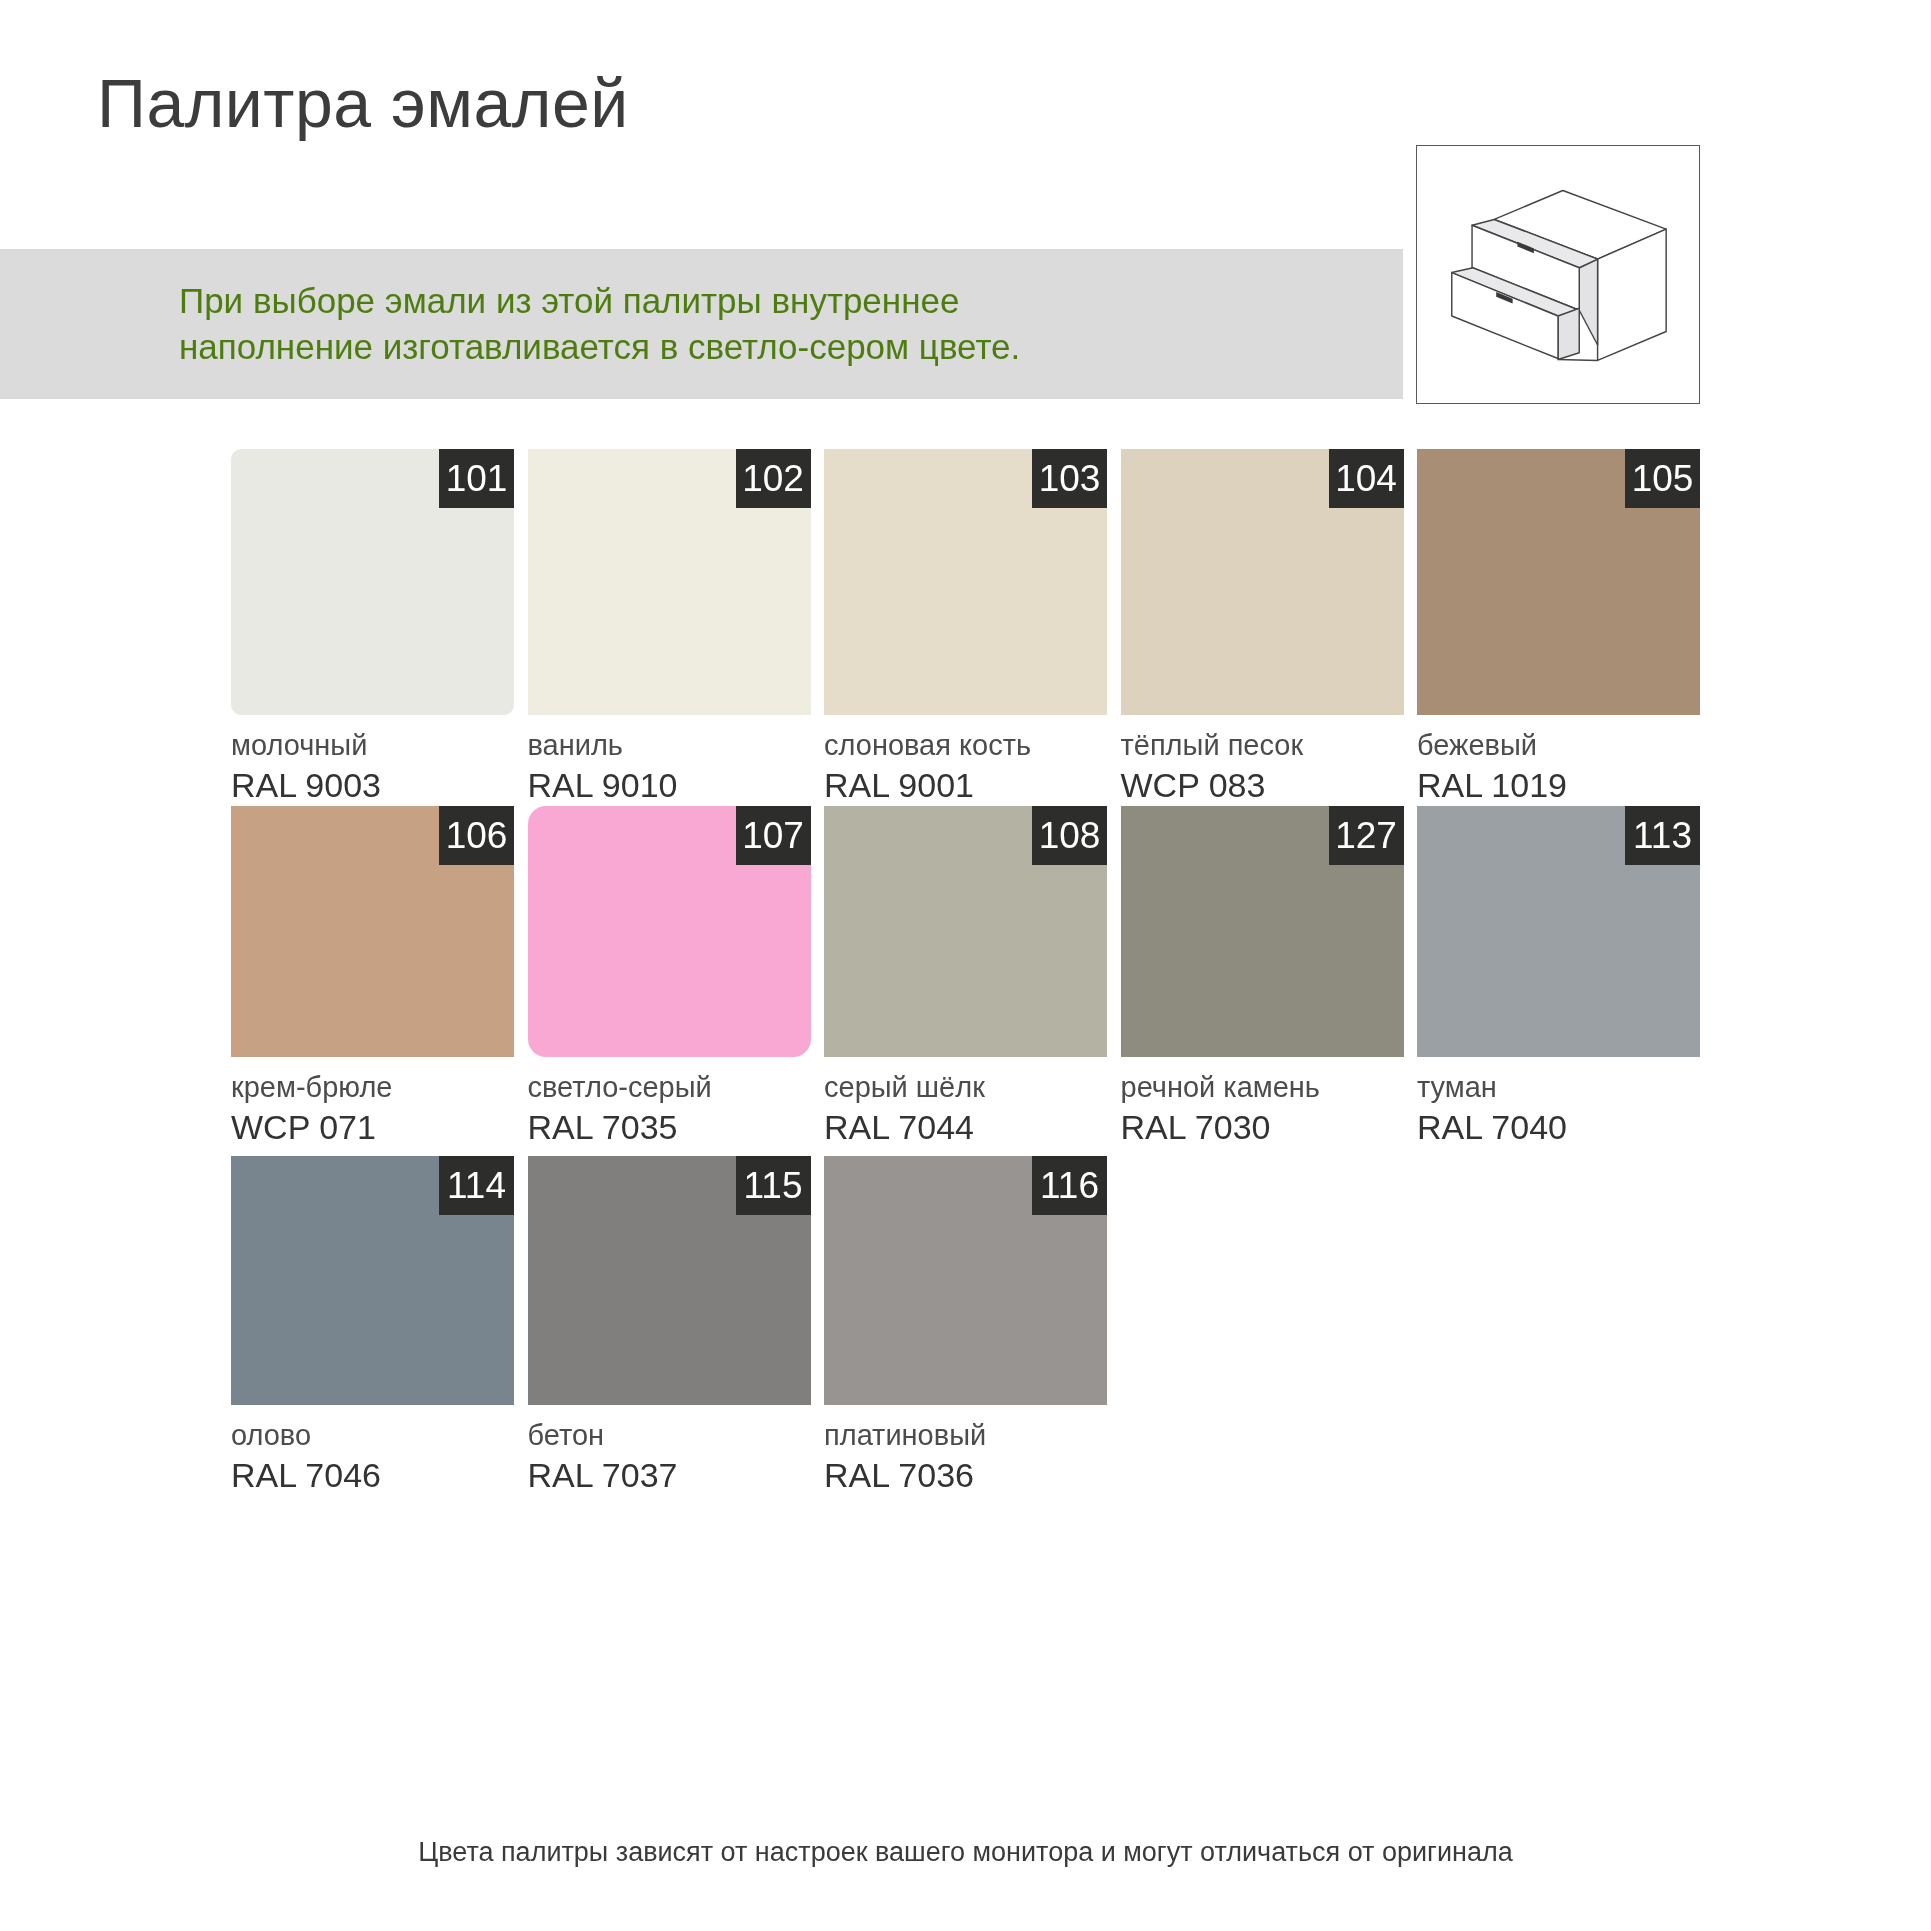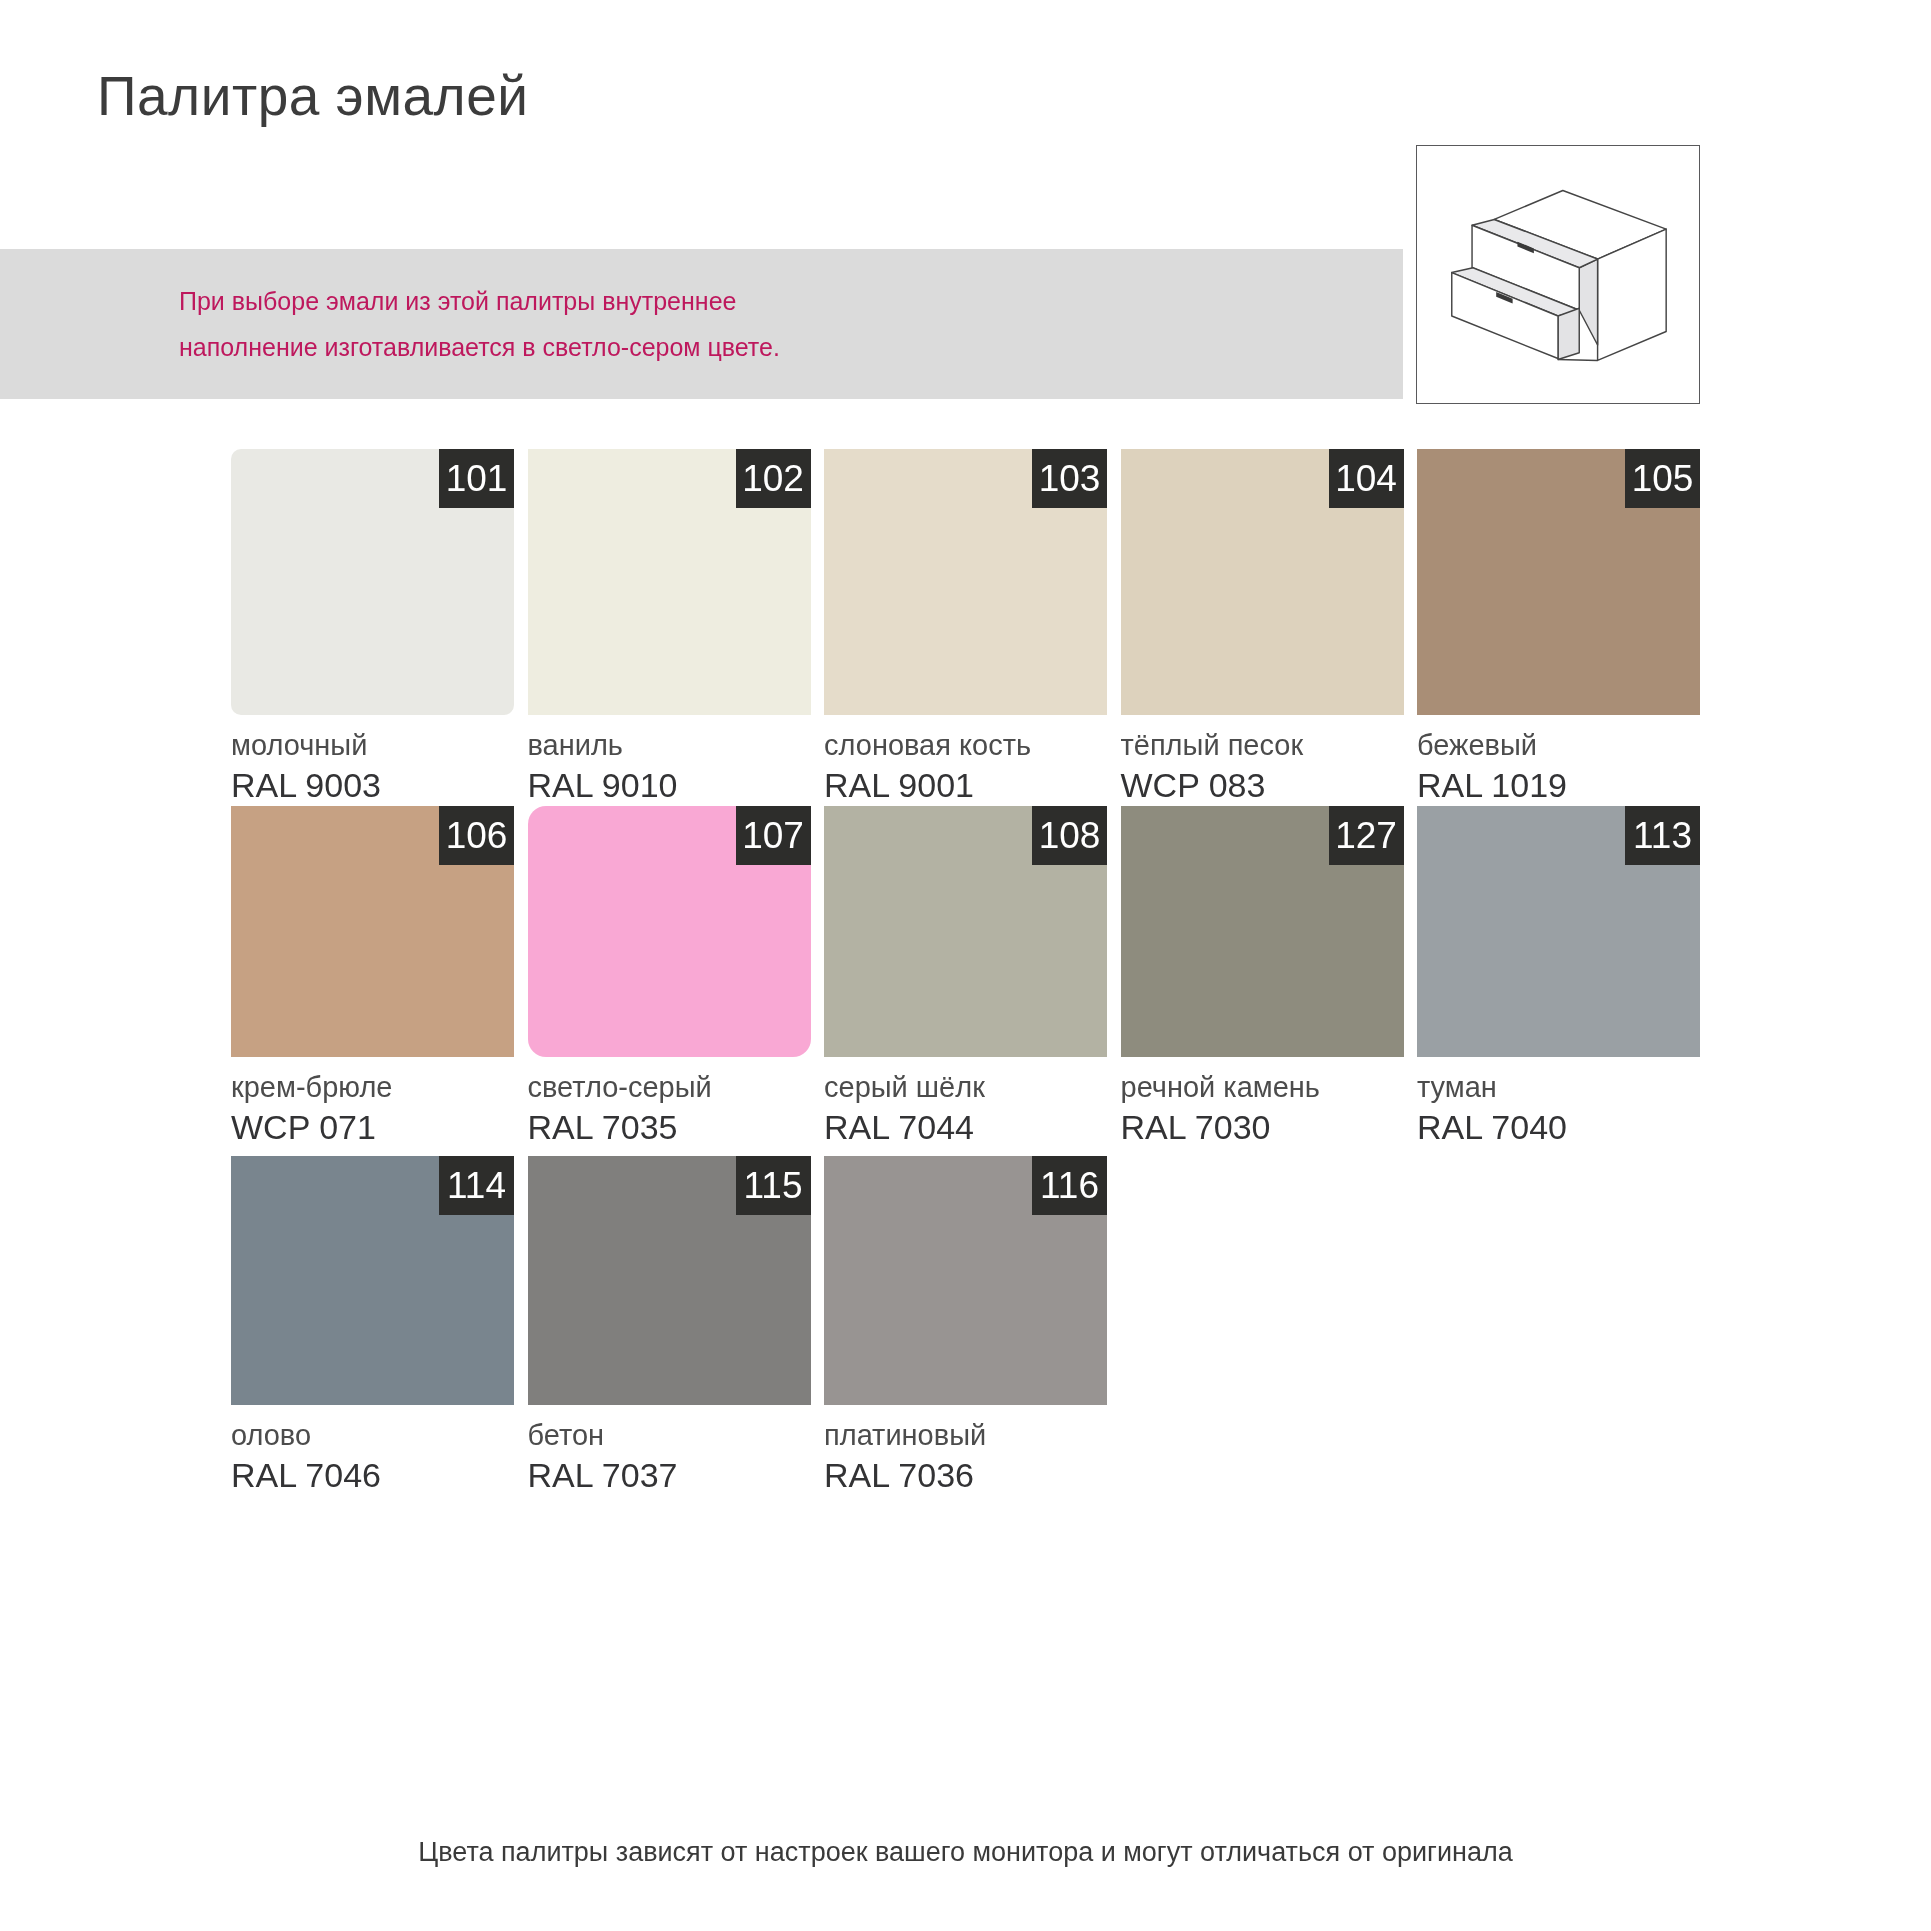--- a/index.html
+++ b/index.html
@@ -2,29 +2,29 @@
 <html><head>
 <meta charset="utf-8">
 <style>
   html,body{margin:0;padding:0;background:#ffffff;}
   .page{
     position:relative;width:1931px;height:1931px;background:#ffffff;overflow:hidden;
     font-family:"Liberation Sans", sans-serif;
   }
   .page-title{
     position:absolute;left:97px;top:64px;
-    font-size:55px;font-weight:500;color:#3c3c3c;letter-spacing:0.5px;
+    font-size:68px;font-weight:500;color:#3c3c3c;letter-spacing:0.5px;
   }
   .banner{
     position:absolute;left:0;top:249px;width:1403px;height:150px;
     background:#dbdbdb;
   }
   .banner-text{
     position:absolute;left:179px;top:29px;
-    font-size:25px;line-height:46px;color:#be185d;
+    font-size:35px;line-height:46px;color:#4d7c0f;
   }
   .illustration-box{
     position:absolute;left:1416px;top:145px;width:284px;height:259px;
     background:#ffffff;border:1px solid #59595b;box-sizing:border-box;
   }
   .swatch-row{
     position:absolute;left:231px;display:flex;gap:13.5px;
   }
   .row-1{top:449px}
   .row-2{top:806px}

